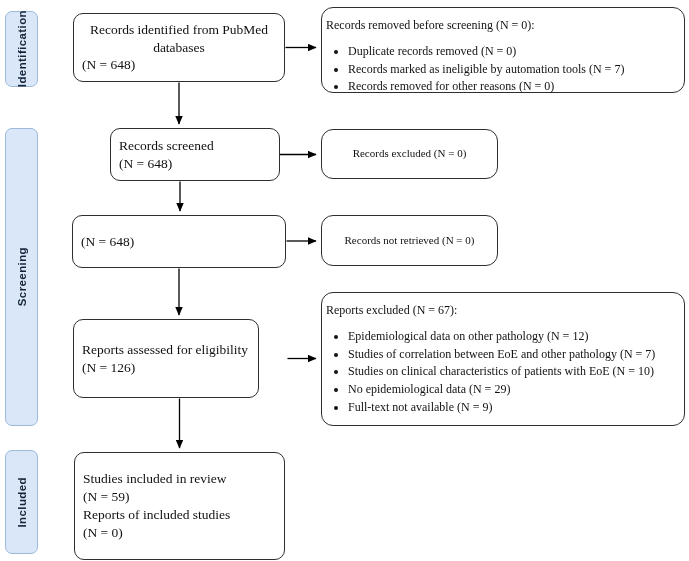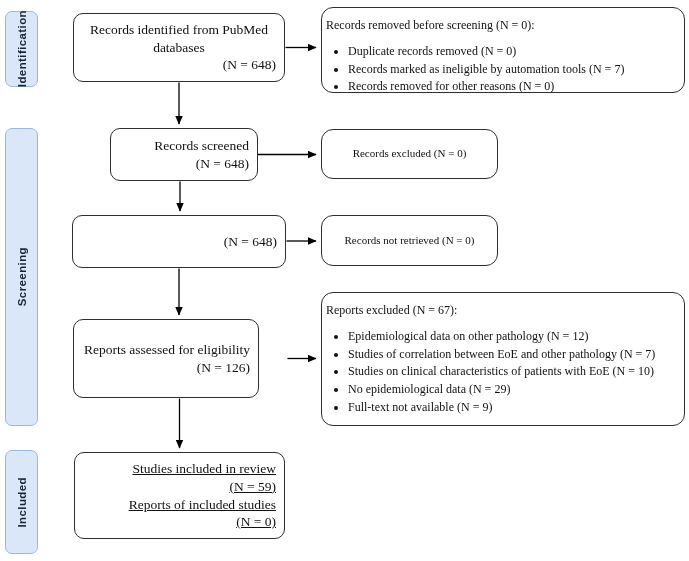--- a/index.html
+++ b/index.html
@@ -45,21 +45,21 @@
     white-space: nowrap;
   }
   .flow-box {
     position: absolute;
     background: #ffffff;
     border: 1.3px solid var(--box-border, #2e2e2e);
     border-radius: 10px;
     box-sizing: border-box;
     display: flex;
     flex-direction: column;
-    align-items: flex-end;
+    align-items: flex-start;
     justify-content: center;
     text-align: center;
     font-size: 13.5px;
     line-height: 1.32;
     padding: 4px 8px;
   }
   .note-box {
     position: absolute;
     background: #ffffff;
     border: 1.3px solid var(--box-border, #2e2e2e);
@@ -118,35 +118,35 @@
   </div>
   <div class="side-label" style="left:5px; top:450px; width:33px; height:104px;">
     <span>Included</span>
   </div>
 
   <div class="flow-box" style="left:73px; top:13px; width:212px; height:69px;">
     <div>Records identified from PubMed databases</div>
     <div>(N = 648)</div>
   </div>
 
-  <div class="flow-box" style="left:110px; top:128px; width:148px; height:53px;">
+  <div class="flow-box" style="left:110px; top:128px; width:170px; height:53px;">
     <div>Records screened</div>
     <div>(N = 648)</div>
   </div>
 
   <div class="flow-box" style="left:72px; top:215px; width:214px; height:53px;">
     <div>(N = 648)</div>
   </div>
 
   <div class="flow-box" style="left:73px; top:319px; width:186px; height:79px;">
     <div>Reports assessed for eligibility</div>
     <div>(N = 126)</div>
   </div>
 
-  <div class="flow-box" style="left:74px; top:452px; width:211px; height:87px;text-decoration:underline;">
+  <div class="flow-box" style="left:74px; top:452px; width:211px; height:108px;">
     <div>Studies included in review</div>
     <div>(N = 59)</div>
     <div>Reports of included studies</div>
     <div>(N = 0)</div>
   </div>
 
   <div class="note-box" style="left:321px; top:7px; width:364px; height:86px;">
     <div class="note-title">Records removed before screening (N = 0):</div>
     <ul class="note-list">
       <li>Duplicate records removed (N = 0)</li>

